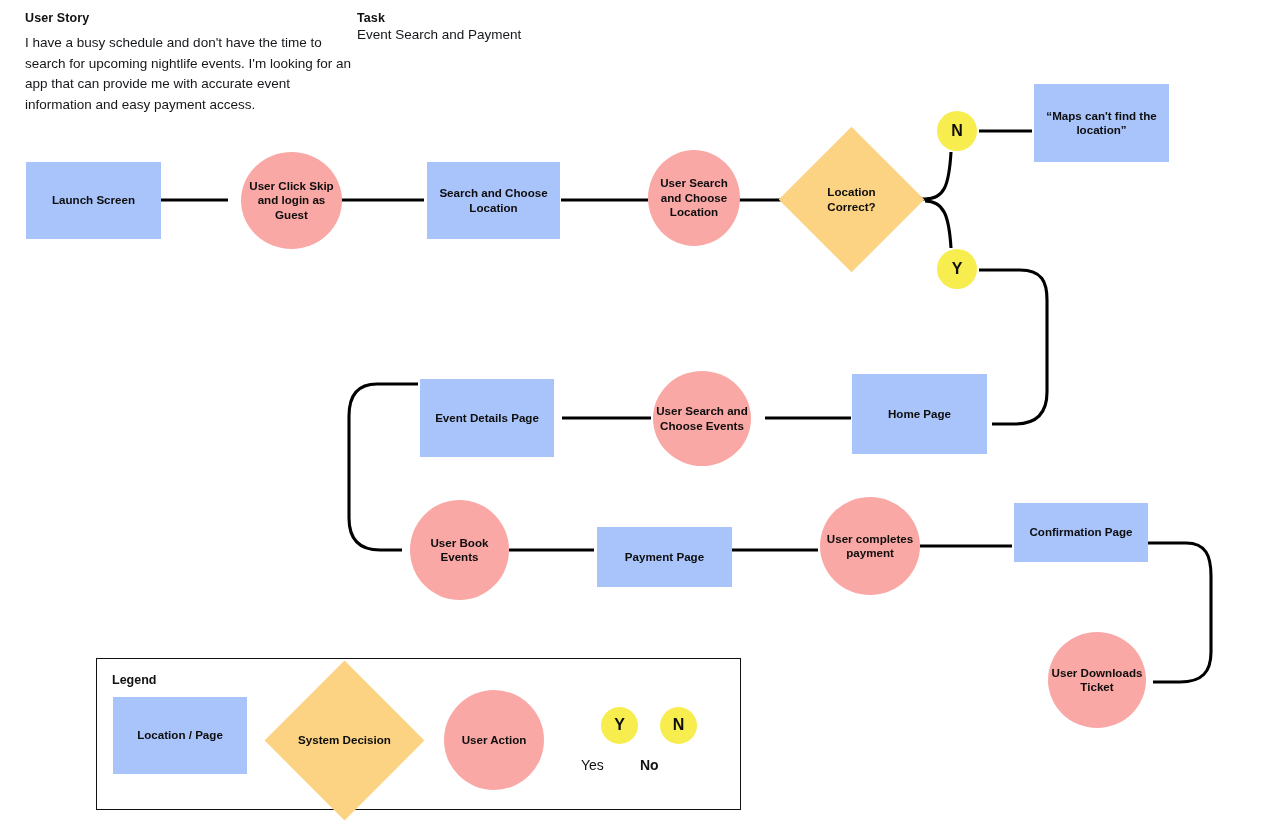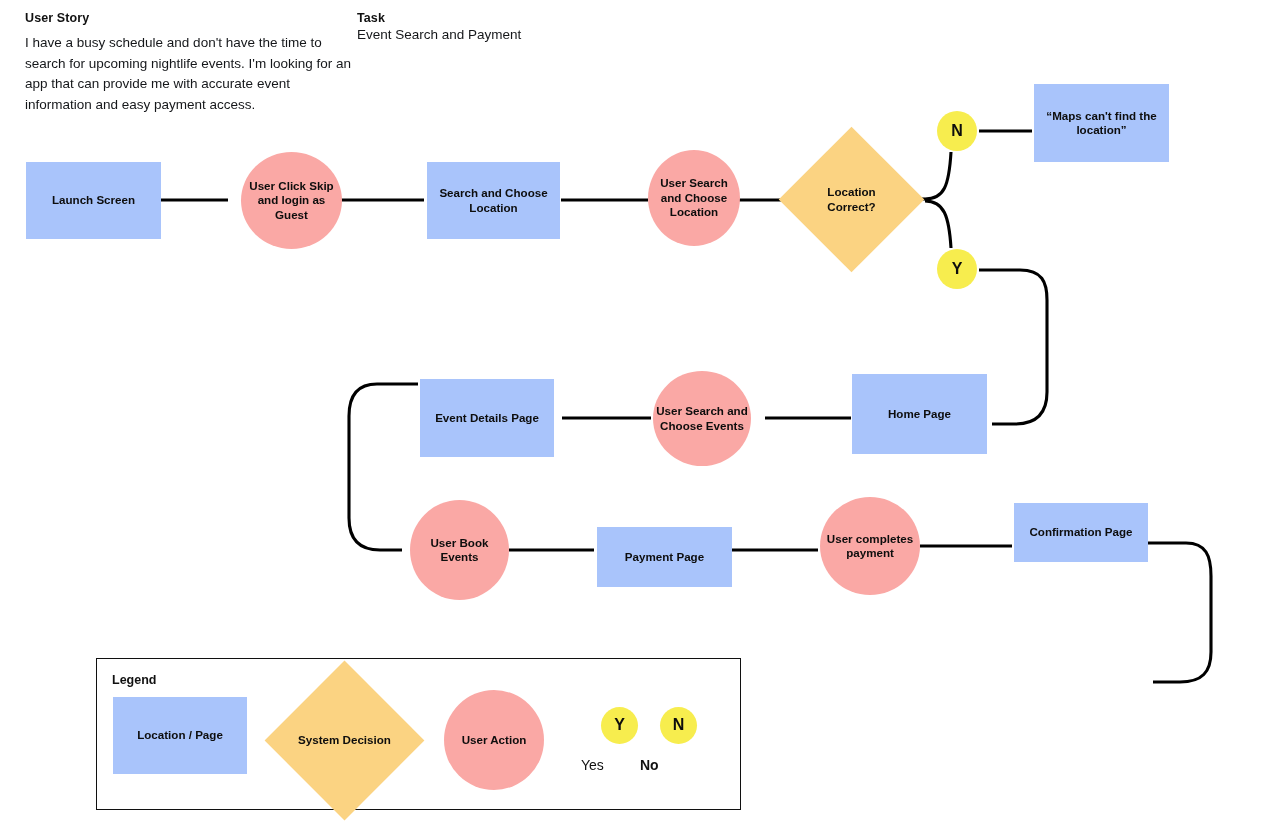--- a/index.html
+++ b/index.html
@@ -188,20 +188,23 @@
   </div>
 
   <div class="node action" style="left:820px; top:497px; width:100px; height:98px;">
     <span>User completes payment</span>
   </div>
 
   <div class="node page" style="left:1014px; top:503px; width:134px; height:59px;">
     <span>Confirmation Page</span>
   </div>
 
+  <div class="node action" style="left:1048px; top:632px; width:98px; height:96px;">
+    <span>User Downloads Ticket</span>
+  </div>
 
   <div class="legend-box" style="left:96px; top:658px; width:645px; height:152px;"></div>
 
   <div class="legend-title" style="left:112px; top:673px;">Legend</div>
 
   <div class="node page" style="left:113px; top:697px; width:134px; height:77px;">
     <span>Location / Page</span>
   </div>
 
   <div class="node decision" style="left:288px; top:684px; width:113px; height:113px;">

